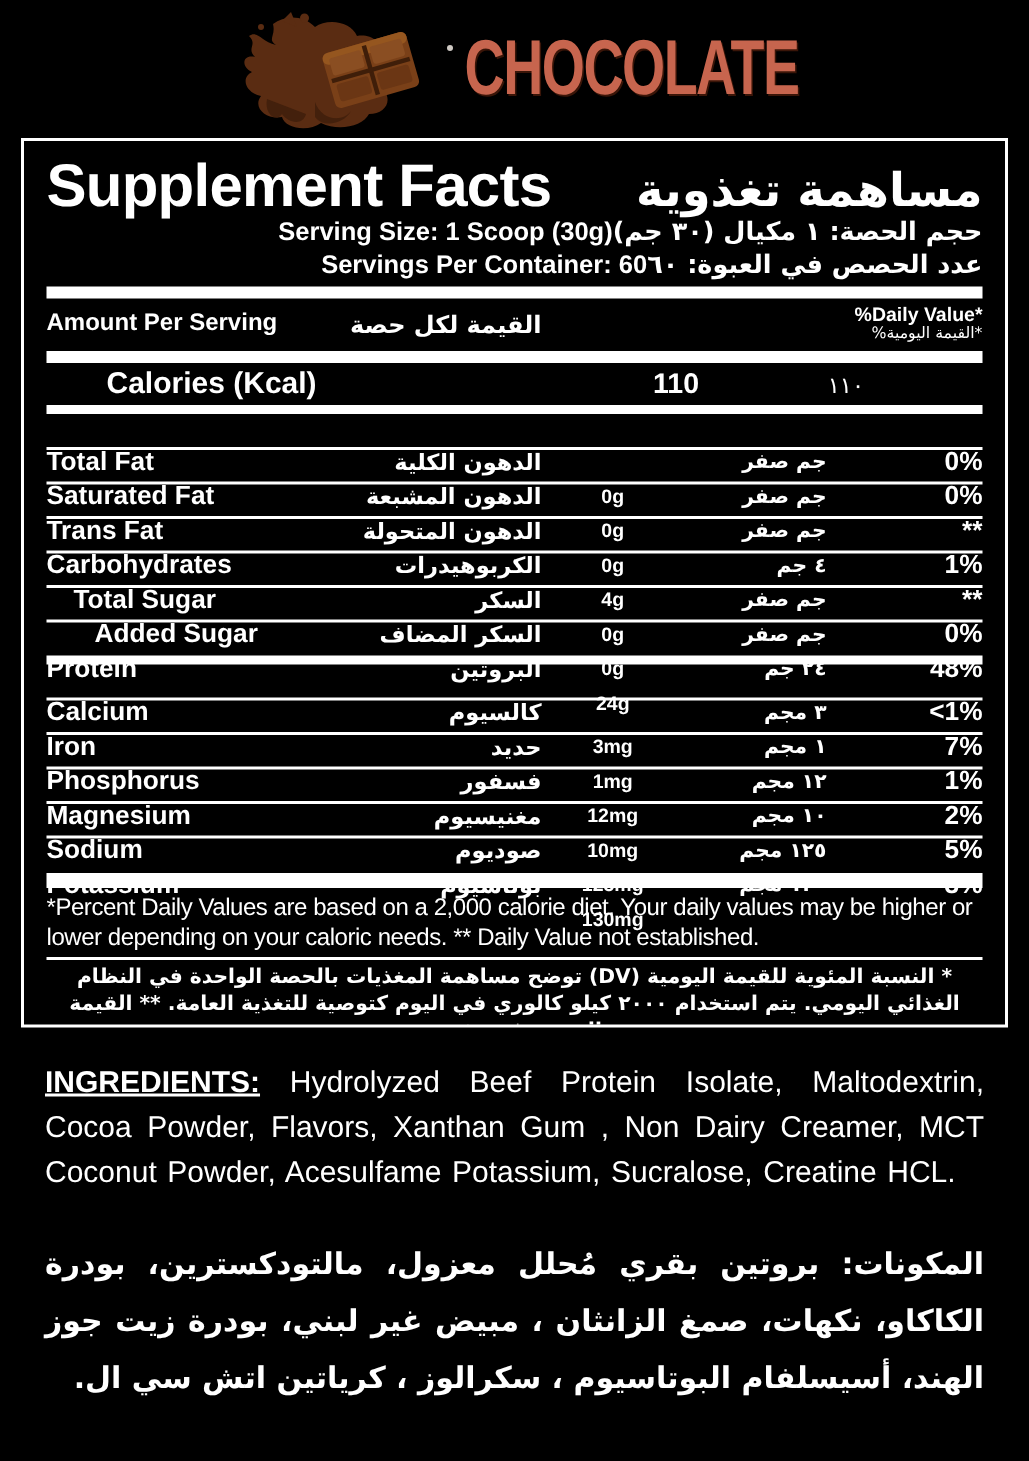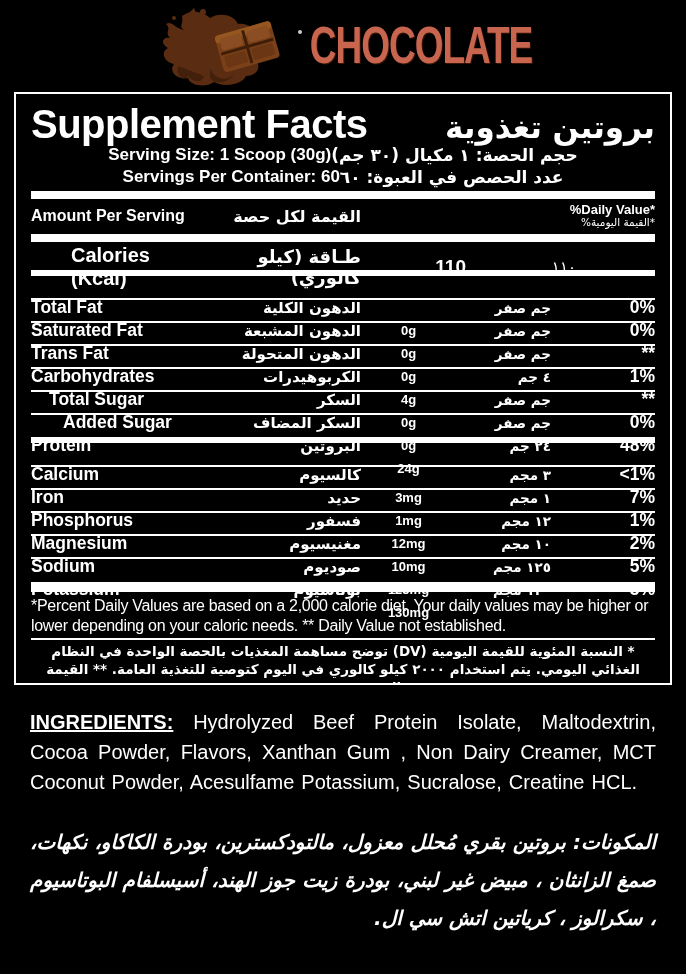--- a/index.html
+++ b/index.html
@@ -19,21 +19,21 @@
   }
 
   
   .panel{
     margin:0 14px;height:593px;box-sizing:border-box;background:#000;
     border:2px solid #fff;padding:4px 15px 0;overflow:hidden;
   }
   .trow{display:flex;justify-content:space-between;align-items:flex-end;height:46px;}
   .title-en{font-size:40px;font-weight:bold;letter-spacing:-.5px;line-height:1;}
   .title-ar{font-size:31px;font-weight:bold;line-height:1.05;}
-  .srow{display:flex;justify-content:center;align-items:center;height:22px;
+  .srow{display:flex;justify-content:flex-end;align-items:center;height:22px;
         font-weight:bold;font-size:17px;}
   .bar{background:#fff;}
   .bar8{height:8px;margin:3px 0 2px;}
   .bar6{height:6px;margin:1px 0;}
   .bar10{height:10px;margin:2px 0;}
   .grid{display:grid;grid-template-columns:330px 95px 95px 1fr;align-items:center;}
   .hdr{height:30px;}
   .c1{display:flex;justify-content:space-between;align-items:center;grid-column:1;}
   .hdr-amt-en{font-size:16px;font-weight:bold;}
   .hdr-amt-ar{font-size:16px;font-weight:bold;}
@@ -55,21 +55,21 @@
   .n-amt-ar{font-size:13.5px;text-align:right;}
   .n-dv{font-size:17.5px;text-align:right;}
   .fn-en{font-size:16px;letter-spacing:-.3px;line-height:20px;padding:2px 0 2px;}
   .sepline{height:2px;background:#fff;}
   .fn-ar{font-size:13.5px;font-weight:bold;text-align:center;line-height:18px;padding-top:2px;direction:rtl;}
 
   
   .ing-en{margin:22px 30px 0;font-size:20px;line-height:30px;text-align:justify;word-spacing:1.5px;}
   .ing-lbl{font-weight:bold;text-decoration:underline;}
   .ing-ar{margin:26px 30px 0;font-size:20px;font-weight:bold;line-height:38px;
-          text-align:justify;direction:rtl;font-style:italic;}
+          text-align:justify;direction:rtl;}
 </style>
 </head>
 <body>
 
 <div class="logo-row">
   <svg class="splash" viewBox="0 0 152 84">
 
     <path d="M28,10 C30,18 24,20 30,24 C20,22 18,14 12,18 C18,24 10,26 16,32
              C8,30 6,38 14,42 C6,46 10,56 20,58 C14,66 24,74 34,72
              C36,80 52,82 60,76 C72,82 88,78 92,70 C102,70 108,62 102,54
@@ -93,21 +93,21 @@
     <path d="M56,62 C60,74 74,76 80,68 C76,76 62,80 56,72 Z" fill="#43200c"></path>
     <circle cx="146" cy="26" r="2" fill="#cfc9c4"></circle>
   </svg>
   <span class="flavor" style="color: rgb(199, 101, 78);">CHOCOLATE</span>
 </div>
 
 <div class="panel">
 
   <div class="trow">
     <span class="title-en">Supplement Facts</span>
-    <span class="title-ar ar" dir="rtl">بروتين تغذوية</span>
+    <span class="title-ar ar" dir="rtl">مساهمة تغذوية</span>
   </div>
 
   <div class="srow">
     <span>Serving Size: 1 Scoop (30g)</span>
     <span class="ar" dir="rtl">حجم الحصة: ١ مكيال (٣٠ جم)</span>
   </div>
   <div class="srow">
     <span>Servings Per Container: 60</span>
     <span class="ar" dir="rtl">عدد الحصص في العبوة: ٦٠</span>
   </div>
@@ -123,21 +123,20 @@
       <span class="hdr-dv-en">%Daily Value*</span>
       <span class="hdr-dv-ar ar" dir="rtl">*القيمة اليومية%</span>
     </div>
   </div>
 
   <div class="bar bar8"></div>
 
   <div class="grid cal">
     <div class="c1">
       <span class="cal-en">Calories (Kcal)</span>
-      <span class="cal-ar ar" dir="rtl">طـاقة (كيلو كالوري)</span>
     </div>
     <span class="cal-v">110</span>
     <span class="cal-var ar" dir="rtl">١١٠</span>
     <span></span>
   </div>
 
   <div class="bar bar6"></div>
 
   <div>
       <div class="grid nrow">

